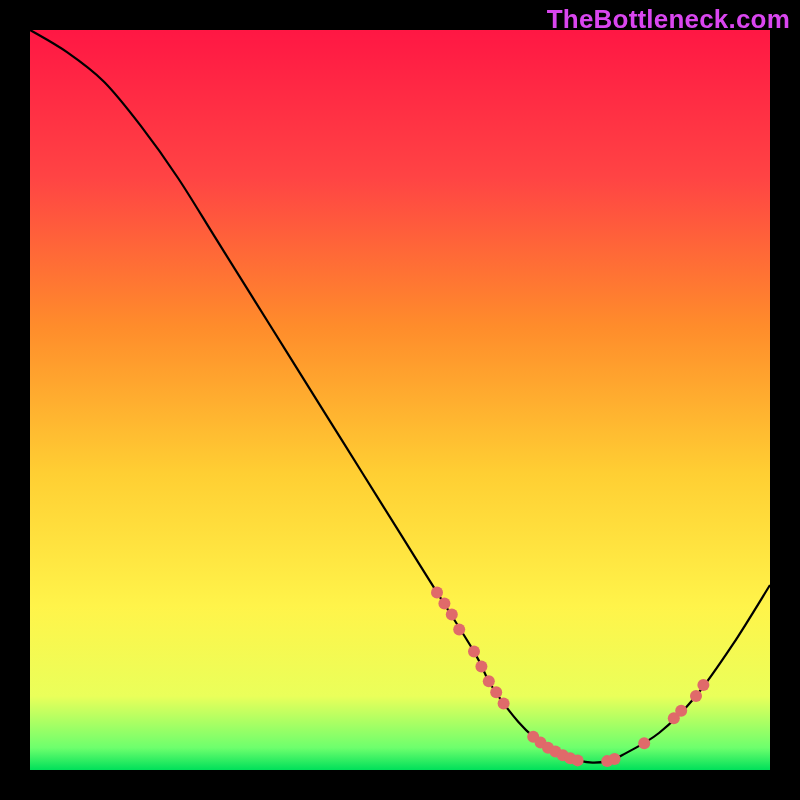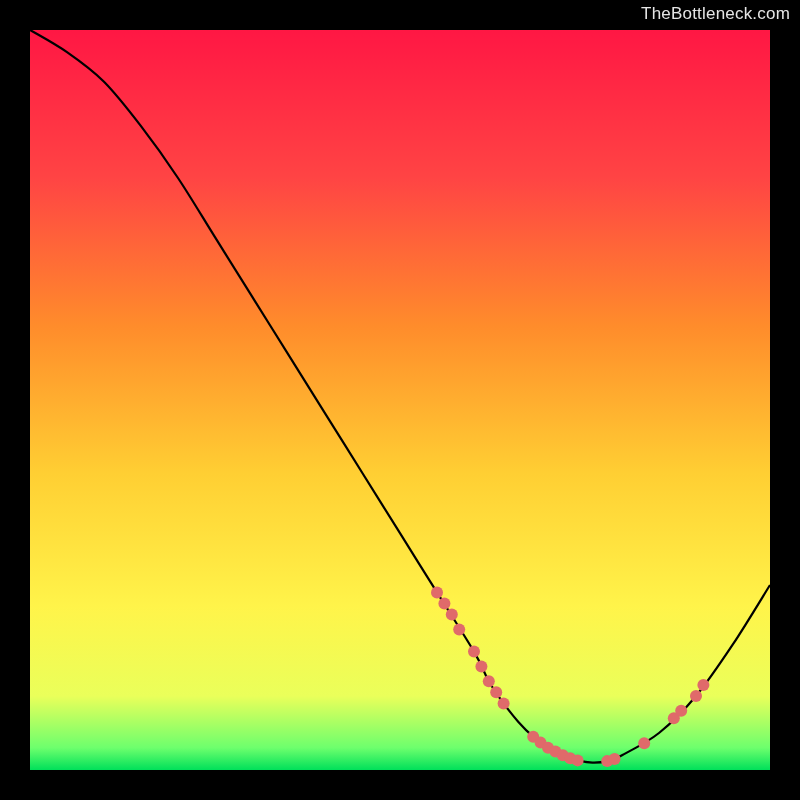--- a/index.html
+++ b/index.html
@@ -14,23 +14,23 @@
   .frame {
     position: relative;
     width: 800px;
     height: 800px;
     background: #000;
   }
   .watermark {
     position: absolute;
     top: 4px;
     right: 10px;
-    color: #e5e5e5;
-    font-size: 17px;
-    font-weight: normal;
+    color: #d946ef;
+    font-size: 26px;
+    font-weight: bold;
     letter-spacing: 0.2px;
     z-index: 10;
   }
   .plot-area {
     position: absolute;
     left: 30px;
     top: 30px;
     width: 740px;
     height: 740px;
   }

